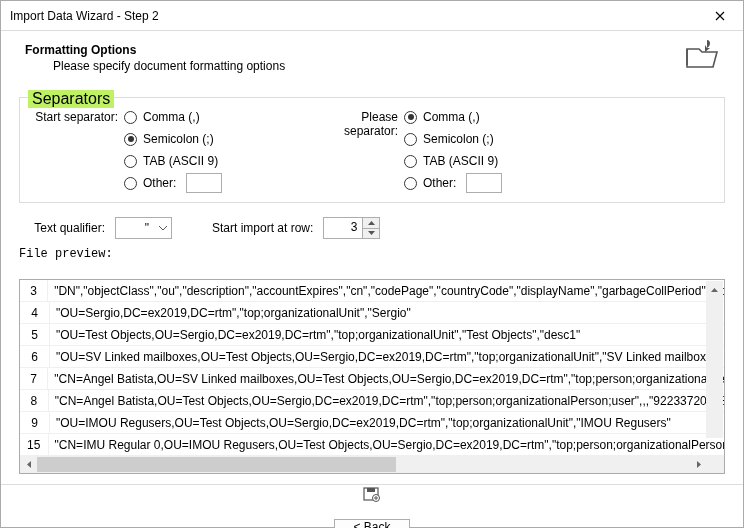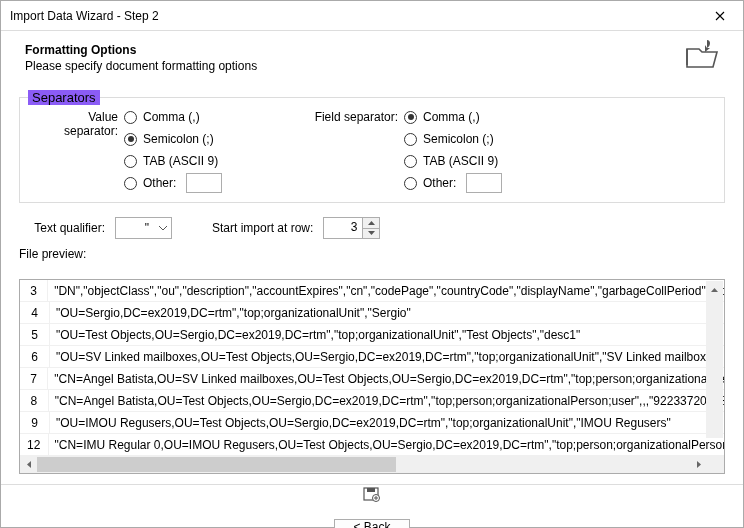--- a/index.html
+++ b/index.html
@@ -34,37 +34,37 @@
     justify-content: center;
     font-size: 16px;
   }
   .header {
     padding: 10px 20px 10px 24px;
     display: flex;
     align-items: flex-start;
   }
   .header-text { flex: 1; }
   .header h1 { font-size: 12px; font-weight: bold; margin: 2px 0 2px 0; }
-  .header p { font-size: 12px; margin: 0 0 0 0; }
+  .header p { font-size: 12px; margin: 0 0 0 28px; }
   .header-icon { width: 32px; height: 32px; margin-top: -2px; margin-right: 6px; }
   .separator { height: 1px; background: #ddd; margin: 0 12px; }
   .content { flex: 1; padding: 8px 18px 0 18px; display: flex; flex-direction: column; }
   .fieldset {
     border: 1px solid #dcdcdc;
     padding: 8px 12px 10px 12px;
     position: relative;
     margin-top: 6px;
   }
   .fieldset-legend {
     position: absolute;
     top: -8px;
     left: 8px;
-    background: #8b5cf6;
+    background: #bef264;
     padding: 0 4px;
-    font-size: 13px;
+    font-size: 16px;
   }
   .sep-row { display: flex; gap: 0; }
   .sep-col { display: flex; }
   .sep-col.left { width: 280px; }
   .sep-col.right { flex: 1; }
   .sep-label { width: 92px; text-align: right; padding-right: 6px; padding-top: 4px; }
   .radios { display: flex; flex-direction: column; gap: 4px; padding-top: 2px; }
   .radio-row { display: flex; align-items: center; gap: 6px; height: 18px; text-align: right; }
   .radio {
     width: 13px; height: 13px; border-radius: 50%;
@@ -102,21 +102,21 @@
     height: 22px;
   }
   .spinner-text { width: 38px; padding: 2px 5px; }
   .spinner-btns { display: flex; flex-direction: column; width: 17px; }
   .spinner-btn {
     flex: 1; border-left: 1px solid #adadad;
     display: flex; align-items: center; justify-content: center;
     background: #f0f0f0;
   }
   .spinner-btn:first-child { border-bottom: 1px solid #adadad; }
-  .preview-lbl { margin-top: 8px; margin-bottom: 18px; }
+  .preview-lbl { margin-top: 8px; margin-bottom: 18px; font-family: Liberation Mono, monospace; }
   .preview {
     border: 1px solid #ababab; background: #fff;
     flex: 1; display: flex; flex-direction: column;
     overflow: hidden;
     margin-bottom: 10px;
   }
   .preview-rows { flex: 1; overflow: hidden; }
   .prow {
     display: flex; border-bottom: 1px solid #f0f0f0;
     height: 22px; align-items: center;
@@ -200,21 +200,21 @@
   </div>
 
   <div class="separator"></div>
 
   <div class="content">
 
     <div class="fieldset">
       <div class="fieldset-legend">Separators</div>
       <div class="sep-row">
         <div class="sep-col left">
-          <div class="sep-label">Value separator:</div>
+          <div class="sep-label">Start separator:</div>
           <div class="radios">
             <div class="radio-row">
                 <span class="radio"></span>
                 <span>Comma (,)</span>
               </div>
             <div class="radio-row">
                 <span class="radio checked"></span>
                 <span>Semicolon (;)</span>
               </div>
             <div class="radio-row">
@@ -222,21 +222,21 @@
                 <span>TAB (ASCII 9)</span>
               </div>
             <div class="radio-row">
                 <span class="radio"></span>
                 <span>Other:</span>
                 <span class="other-input"></span>
               </div>
           </div>
         </div>
         <div class="sep-col right">
-          <div class="sep-label">Field separator:</div>
+          <div class="sep-label">Please separator:</div>
           <div class="radios">
             <div class="radio-row">
                 <span class="radio checked"></span>
                 <span>Comma (,)</span>
               </div>
             <div class="radio-row">
                 <span class="radio"></span>
                 <span>Semicolon (;)</span>
               </div>
             <div class="radio-row">
@@ -309,21 +309,21 @@
             </div>
             <div class="prow">
               <div class="num">8</div>
               <div class="txt">"CN=Angel Batista,OU=Test Objects,OU=Sergio,DC=ex2019,DC=rtm","top;person;organizationalPerson;user",,,"922337203685477</div>
             </div>
             <div class="prow">
               <div class="num">9</div>
               <div class="txt">"OU=IMOU Regusers,OU=Test Objects,OU=Sergio,DC=ex2019,DC=rtm","top;organizationalUnit","IMOU Regusers"</div>
             </div>
             <div class="prow">
-              <div class="num">12</div>
+              <div class="num">15</div>
               <div class="txt">"CN=IMU Regular 0,OU=IMOU Regusers,OU=Test Objects,OU=Sergio,DC=ex2019,DC=rtm","top;person;organizationalPerson;user"</div>
             </div>
           </div>
         <div class="vscroll">
           <div class="arrow">
               <svg width="7" height="4" viewBox="0 0 7 4">
                 <path d="M0 4 L3.5 0 L7 4 Z" fill="#666"></path>
               </svg>
             </div>
         </div>

